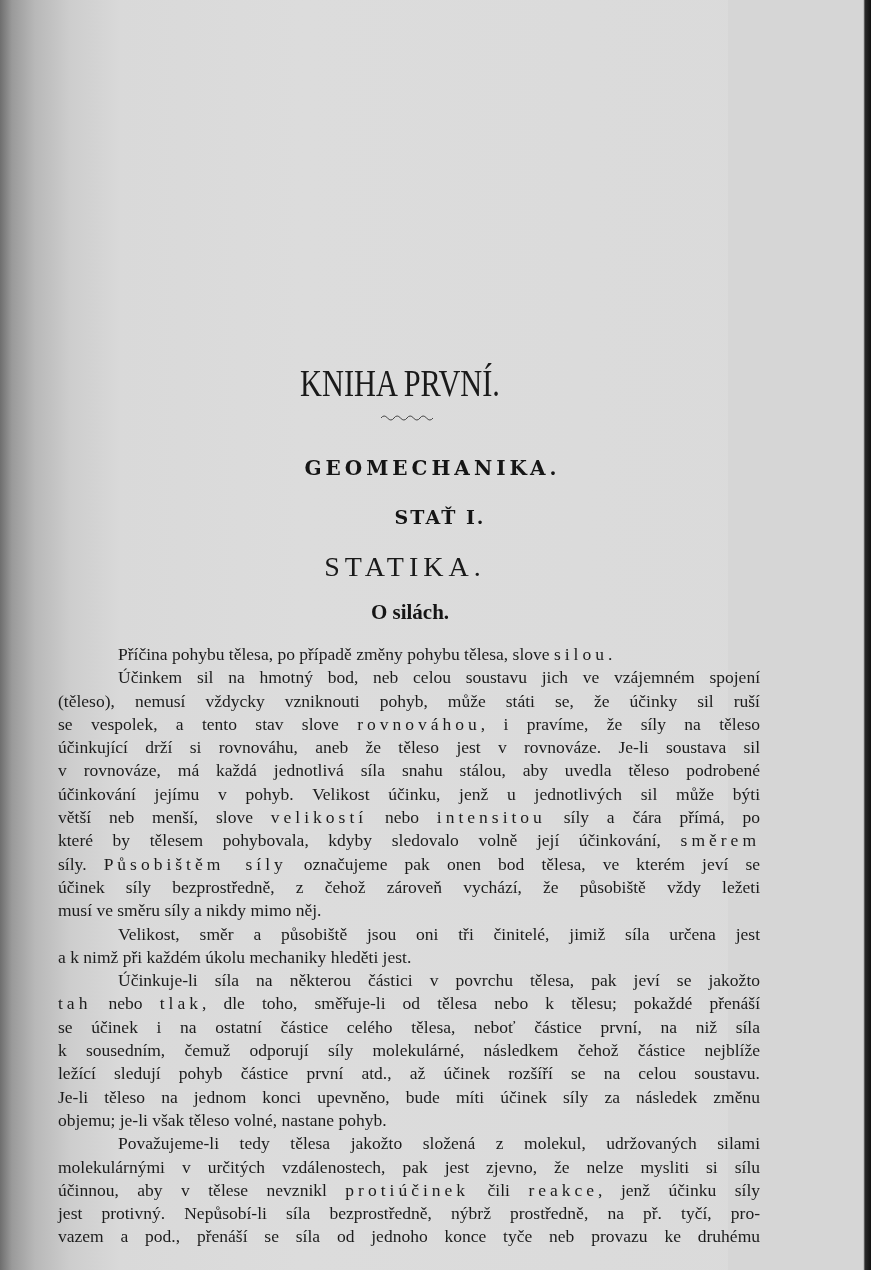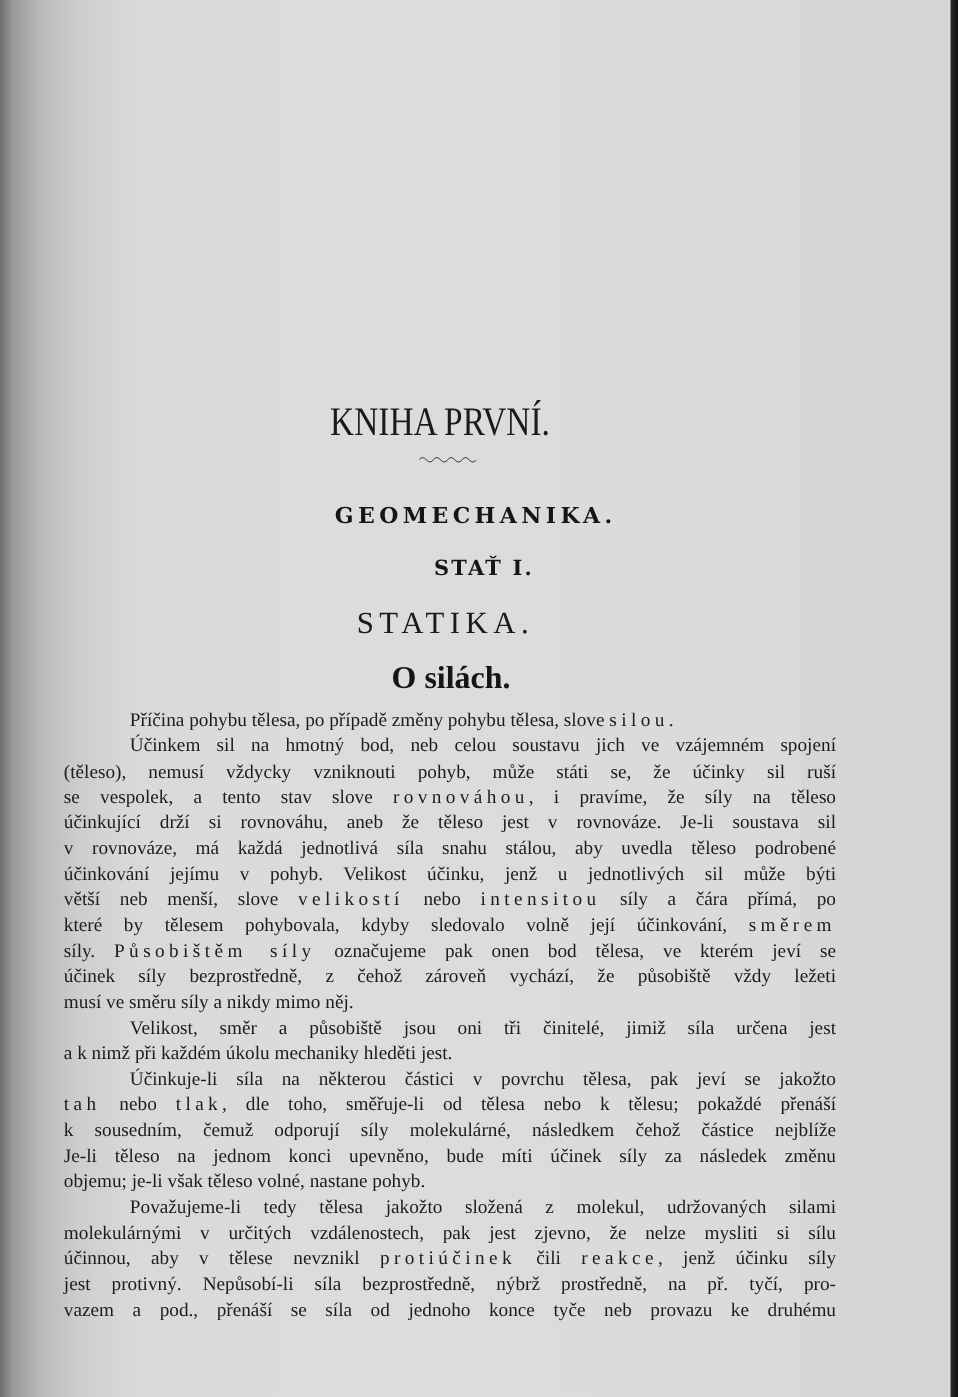--- a/index.html
+++ b/index.html
@@ -31,21 +31,21 @@
     position: absolute; left: 0; width: 840px; top: 506px; text-align: center;
     font-family: "DejaVu Serif", serif; font-weight: bold; font-size: 19px;
     letter-spacing: 2px; color: #151515; margin-left: 20px;
   }
   .h-statika {
     position: absolute; left: 0; width: 810px; top: 551px; text-align: center;
     font-family: "Liberation Serif", serif; font-size: 28px; letter-spacing: 5px; color: #1a1a1a;
   }
   .h-sil {
     position: absolute; left: 0; width: 820px; top: 600px; text-align: center;
-    font-family: "Liberation Serif", serif; font-weight: bold; font-size: 29px; color: #151515;
+    font-family: "Liberation Serif", serif; font-weight: bold; font-size: 21px; color: #151515;
   }
   .body-text {
     position: absolute; left: 58px; top: 643px; width: 702px;
     font-family: "Liberation Serif", serif; font-size: 17.5px; line-height: 23.3px;
     color: #1c1c1c;
   }
   .line { white-space: nowrap; text-align: justify; text-align-last: justify; height: 23.3px; }
   .line.last { text-align-last: left; }
   .line.indent { padding-left: 60px; }
   .sp { letter-spacing: 4px; }
@@ -73,21 +73,23 @@
       <div class="line"><span>účinkování jejímu v pohyb. Velikost účinku, jenž u jednotlivých sil může býti</span></div>
       <div class="line"><span>větší neb menší, slove </span><span class="sp">velikostí</span><span> nebo </span><span class="sp">intensitou</span><span> síly a čára přímá, po</span></div>
       <div class="line"><span>které by tělesem pohybovala, kdyby sledovalo volně její účinkování, </span><span class="sp">směrem</span></div>
       <div class="line"><span>síly. </span><span class="sp">Působištěm síly</span><span> označujeme pak onen bod tělesa, ve kterém jeví se</span></div>
       <div class="line"><span>účinek síly bezprostředně, z čehož zároveň vychází, že působiště vždy ležeti</span></div>
       <div class="line last"><span>musí ve směru síly a nikdy mimo něj.</span></div>
       <div class="line indent"><span>Velikost, směr a působiště jsou oni tři činitelé, jimiž síla určena jest</span></div>
       <div class="line last"><span>a k nimž při každém úkolu mechaniky hleděti jest.</span></div>
       <div class="line indent"><span>Účinkuje-li síla na některou částici v povrchu tělesa, pak jeví se jakožto</span></div>
       <div class="line"><span class="sp">tah</span><span> nebo </span><span class="sp">tlak</span><span>, dle toho, směřuje-li od tělesa nebo k tělesu; pokaždé přenáší</span></div>
+      <div class="line"><span>se účinek i na ostatní částice celého tělesa, neboť částice první, na niž síla</span></div>
       <div class="line"><span>k sousedním, čemuž odporují síly molekulárné, následkem čehož částice nejblíže</span></div>
+      <div class="line"><span>ležící sledují pohyb částice první atd., až účinek rozšíří se na celou soustavu.</span></div>
       <div class="line"><span>Je-li těleso na jednom konci upevněno, bude míti účinek síly za následek změnu</span></div>
       <div class="line last"><span>objemu; je-li však těleso volné, nastane pohyb.</span></div>
       <div class="line indent"><span>Považujeme-li tedy tělesa jakožto složená z molekul, udržovaných silami</span></div>
       <div class="line"><span>molekulárnými v určitých vzdálenostech, pak jest zjevno, že nelze mysliti si sílu</span></div>
       <div class="line"><span>účinnou, aby v tělese nevznikl </span><span class="sp">protiúčinek</span><span> čili </span><span class="sp">reakce</span><span>, jenž účinku síly</span></div>
       <div class="line"><span>jest protivný. Nepůsobí-li síla bezprostředně, nýbrž prostředně, na př. tyčí, pro-</span></div>
       <div class="line"><span>vazem a pod., přenáší se síla od jednoho konce tyče neb provazu ke druhému</span></div>
     </div>
 </div>
 <div class="edge"></div>

